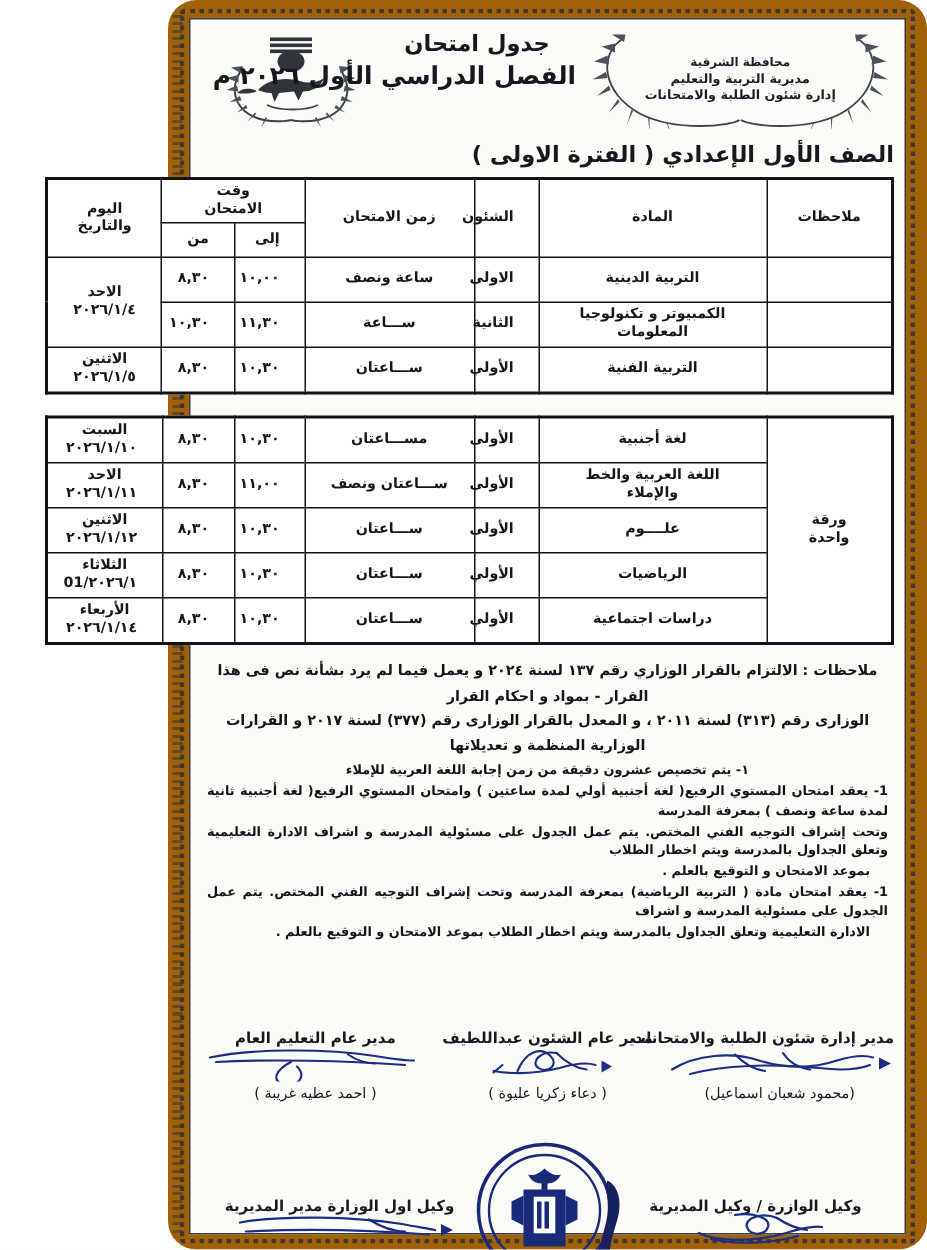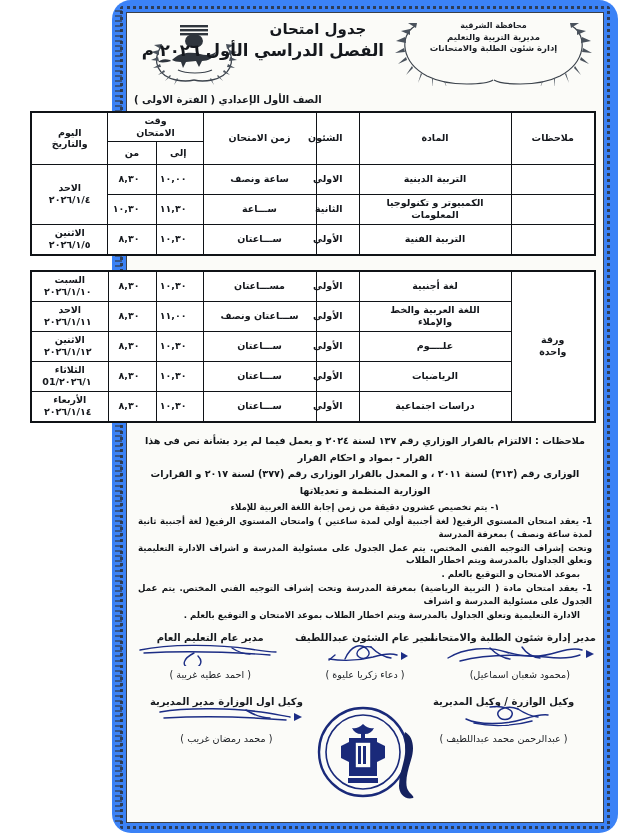--- a/index.html
+++ b/index.html
@@ -13,21 +13,21 @@
     overflow: hidden;
     font-family: "DejaVu Sans", "Liberation Sans", sans-serif;
     color: #14161a;
   }
 
   
   .scan {
     position: relative;
     width: 506px;
     height: 833px;
-    background: #3b82f6;
+    background: #a16207;
     border-radius: 19px;
   }
   .paper {
     position: absolute;
     left: 14px;
     top: 12px;
     right: 14px;
     bottom: 10px;
     background: #fbfbf8;
   }
@@ -71,21 +71,21 @@
   }
   .org-right {
     position: absolute;
     right: 0; top: 0;
     width: 205px;
     height: 68px;
     text-align: center;
   }
   .org-right .org-lines {
     position: absolute;
-    left: 22px; right: 22px; top: 3px;
+    left: 22px; right: 22px; top: 19px;
     line-height: 1.35;
   }
   .org-right .org-lines div {
     font-size: 8.5px;
     font-weight: bold;
     letter-spacing: .2px;
     color: #1b1f25;
     white-space: nowrap;
   }
   .org-right .org-lines div.l1 { font-size: 8px; }
@@ -105,22 +105,22 @@
   .title-2 {
     font-size: 16.5px;
     font-weight: bold;
     letter-spacing: .5px;
     margin-top: 3px;
     color: #15181d;
     white-space: nowrap;
   }
 
   .subtitle {
-    text-align: left;
-    font-size: 10px;
+    text-align: right;
+    font-size: 15px;
     font-weight: bold;
     margin-top: 4px;
     margin-bottom: 6px;
     color: #15181d;
     letter-spacing: .3px;
   }
 
   
   table.sched {
     width: 100%;
@@ -182,20 +182,21 @@
     position: relative;
     margin-top: 10px;
     display: flex;
     flex-direction: row;
     justify-content: space-between;
   }
   .sign {
     width: 33%;
     text-align: center;
     position: relative;
+    margin-top: 48px;
   }
   .sign .role {
     font-size: 10px;
     font-weight: bold;
     color: #16191e;
     white-space: nowrap;
   }
   .sign .ink { height: 26px; position: relative; }
   .sign .name {
     font-size: 9.6px;

